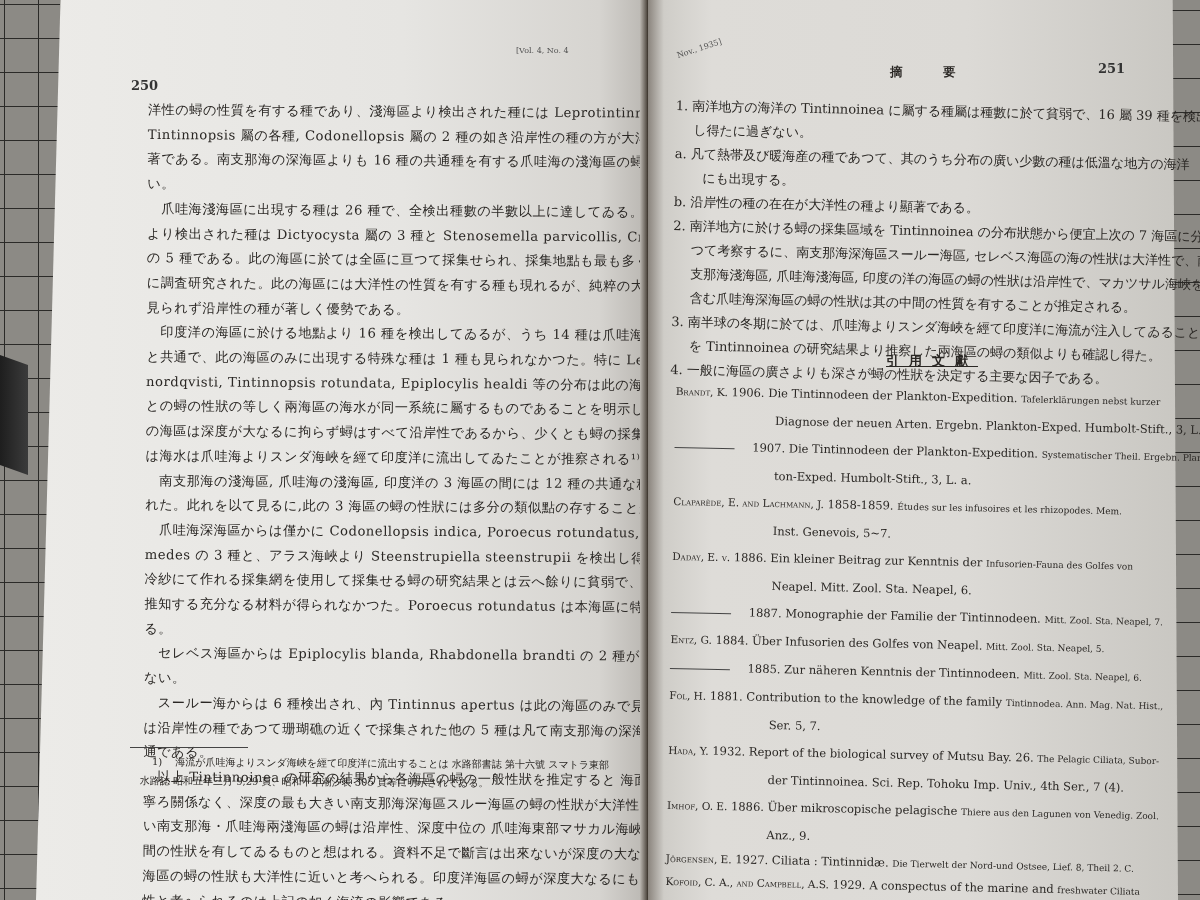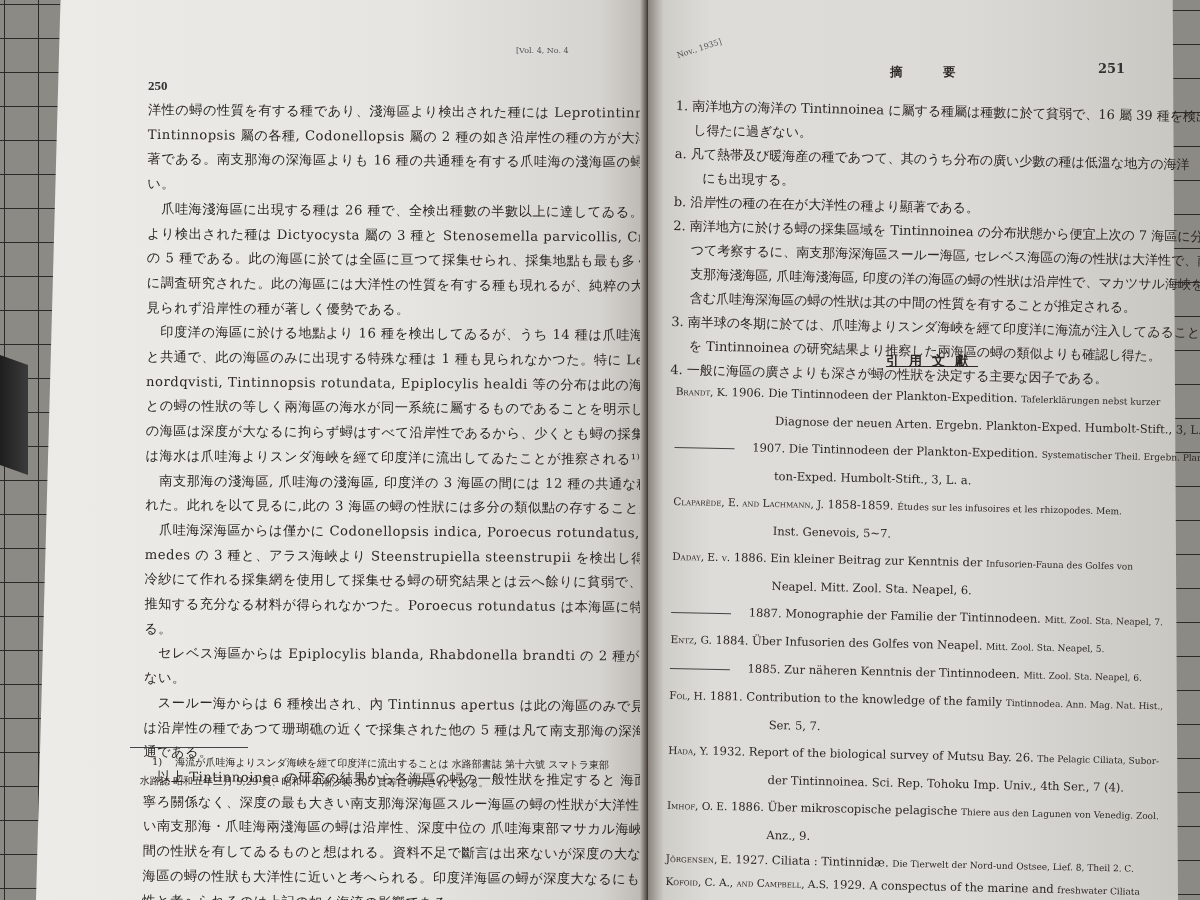--- a/index.html
+++ b/index.html
@@ -72,21 +72,21 @@
   </style>
 </head>
 <body>
 
 <div class="mat-left"></div>
 <div class="dark-object"></div>
 <div class="mat-right"></div>
 
 <div class="page page-left"></div>
 <div class="runhead" style="left:516px; top:46px;">[Vol. 4, No. 4</div>
-<div class="pageno" style="left:148px; top:78px;font-family:Liberation Serif, serif;">250</div>
+<div class="pageno" style="left:131px; top:78px;">250</div>
 
 <div class="col jp left-block" style="left:148px; top:98px;">
   <div>洋性の蟳の性質を有する種であり、淺海區より検出された種には Leprotintinnus nordqvisti,</div>
   <div>Tintinnopsis 屬の各種, Codonellopsis 屬の 2 種の如き沿岸性の種の方が大洋性の種より顯</div>
   <div>著である。南支那海の深海區よりも 16 種の共通種を有する爪哇海の淺海區の蟳の性狀に近</div>
   <div>い。</div>
   <div class="indent">爪哇海淺海區に出現する種は 26 種で、全検出種數の半數以上に達してゐる。此の海區のみ</div>
   <div>より検出された種は Dictyocysta 屬の 3 種と Stenosemella parvicollis, Craterella retusa と</div>
   <div>の 5 種である。此の海區に於ては全區に亘つて採集せられ、採集地點も最も多く、最も詳細</div>
   <div>に調査研究された。此の海區には大洋性の性質を有する種も現れるが、純粹の大洋性の種は</div>

